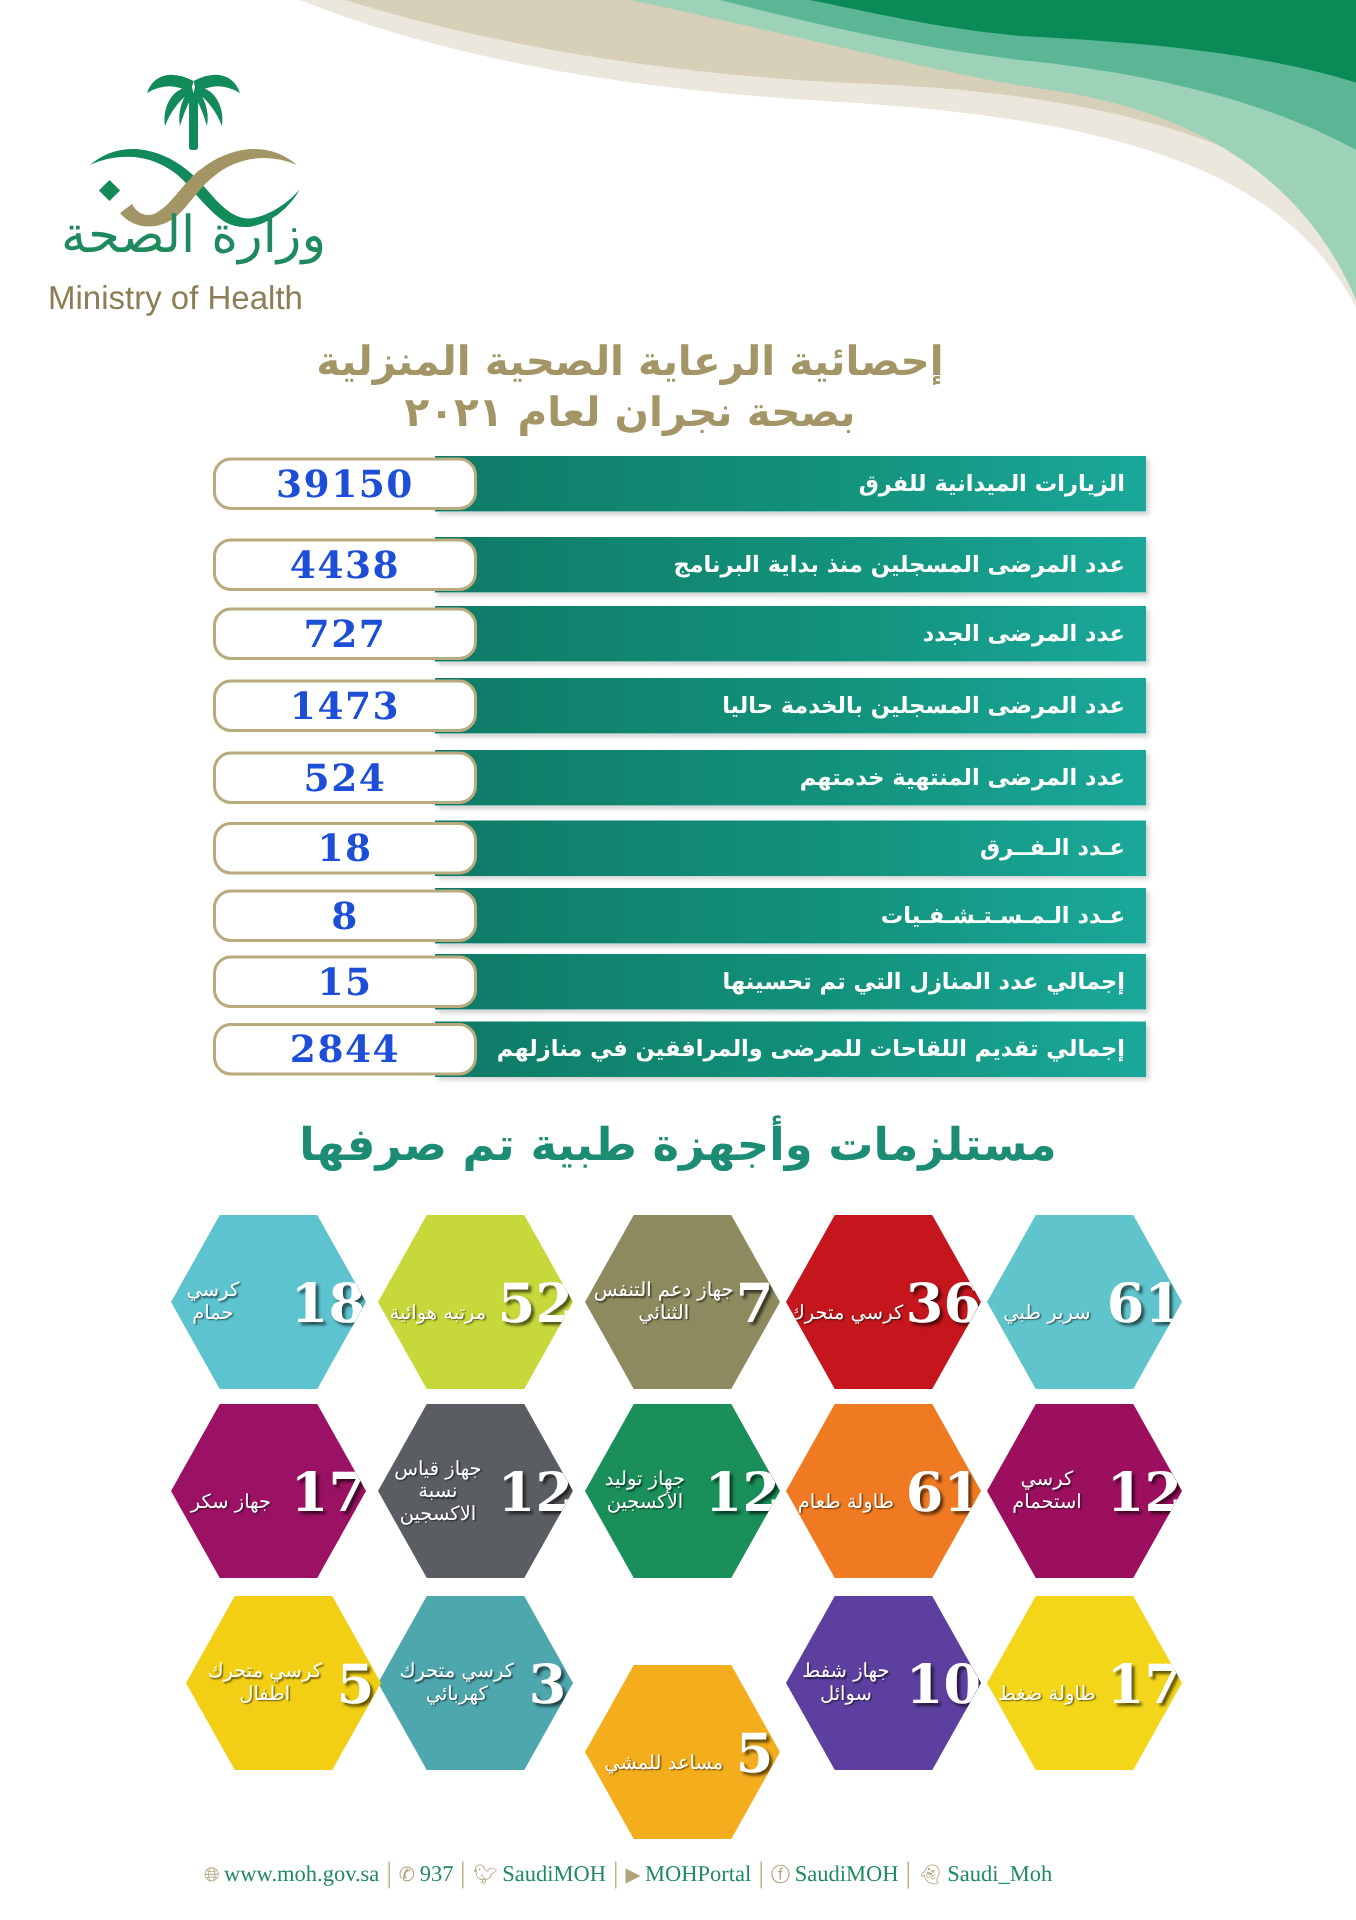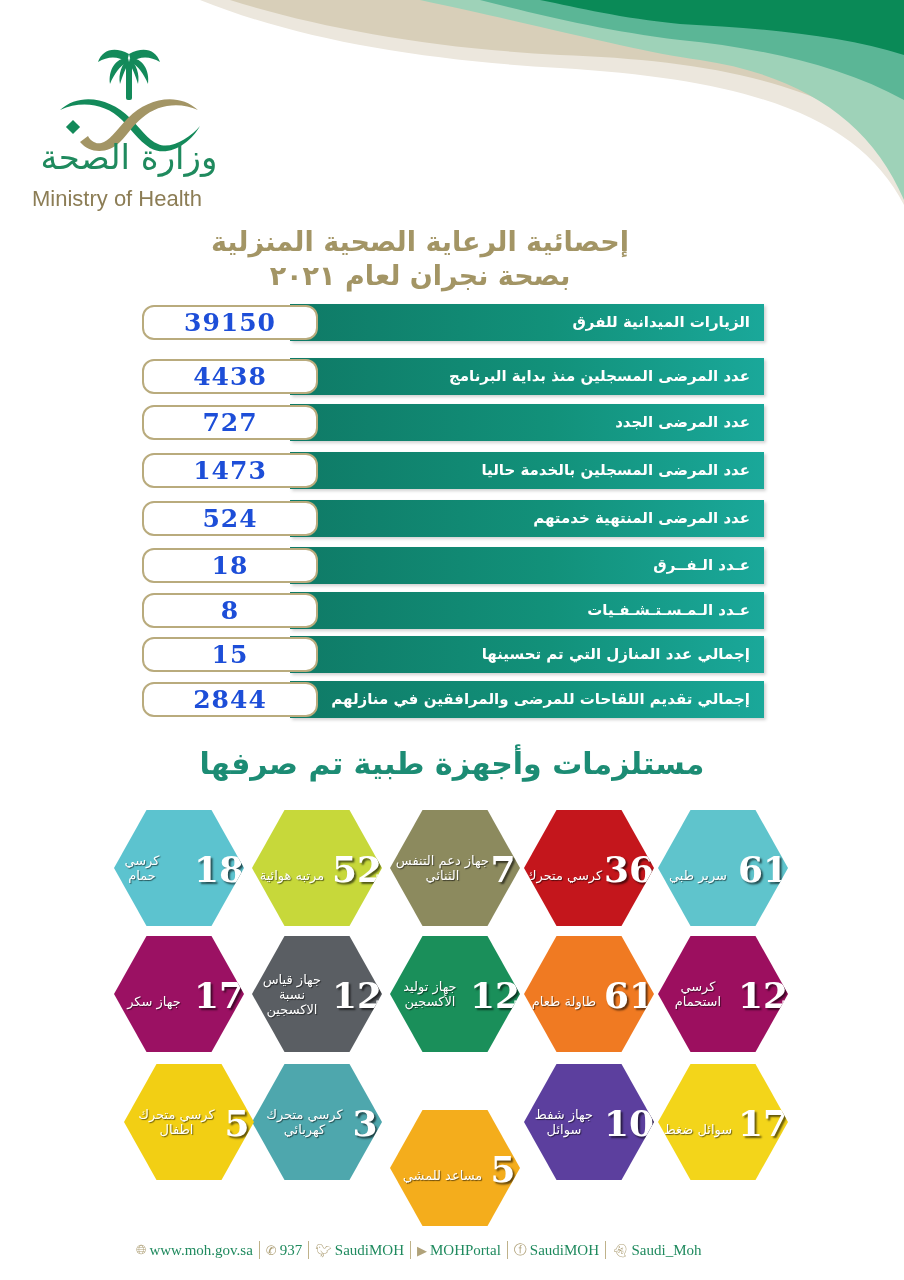--- a/index.html
+++ b/index.html
@@ -204,21 +204,21 @@
 <div class="hex" style="left:252px;top:936px;background:#5a5e63;">
   <div class="hex-label">جهاز قياس نسبة الاكسجين</div>
   <div class="hex-value">12</div>
 </div>
 <div class="hex" style="left:114px;top:936px;background:#9b1163;">
   <div class="hex-label">جهاز سكر</div>
   <div class="hex-value">17</div>
 </div>
 
 <div class="hex" style="left:658px;top:1064px;background:#f3d51a;">
-  <div class="hex-label">سوائل ضغط</div>
+  <div class="hex-label">طاولة ضغط</div>
   <div class="hex-value">17</div>
 </div>
 <div class="hex" style="left:524px;top:1064px;background:#5c3f9e;">
   <div class="hex-label">جهاز شفط سوائل</div>
   <div class="hex-value">10</div>
 </div>
 <div class="hex" style="left:390px;top:1064px;background:#f4ad1c;margin-top:46px;">
   <div class="hex-label">مساعد للمشي</div>
   <div class="hex-value">5</div>
 </div>

